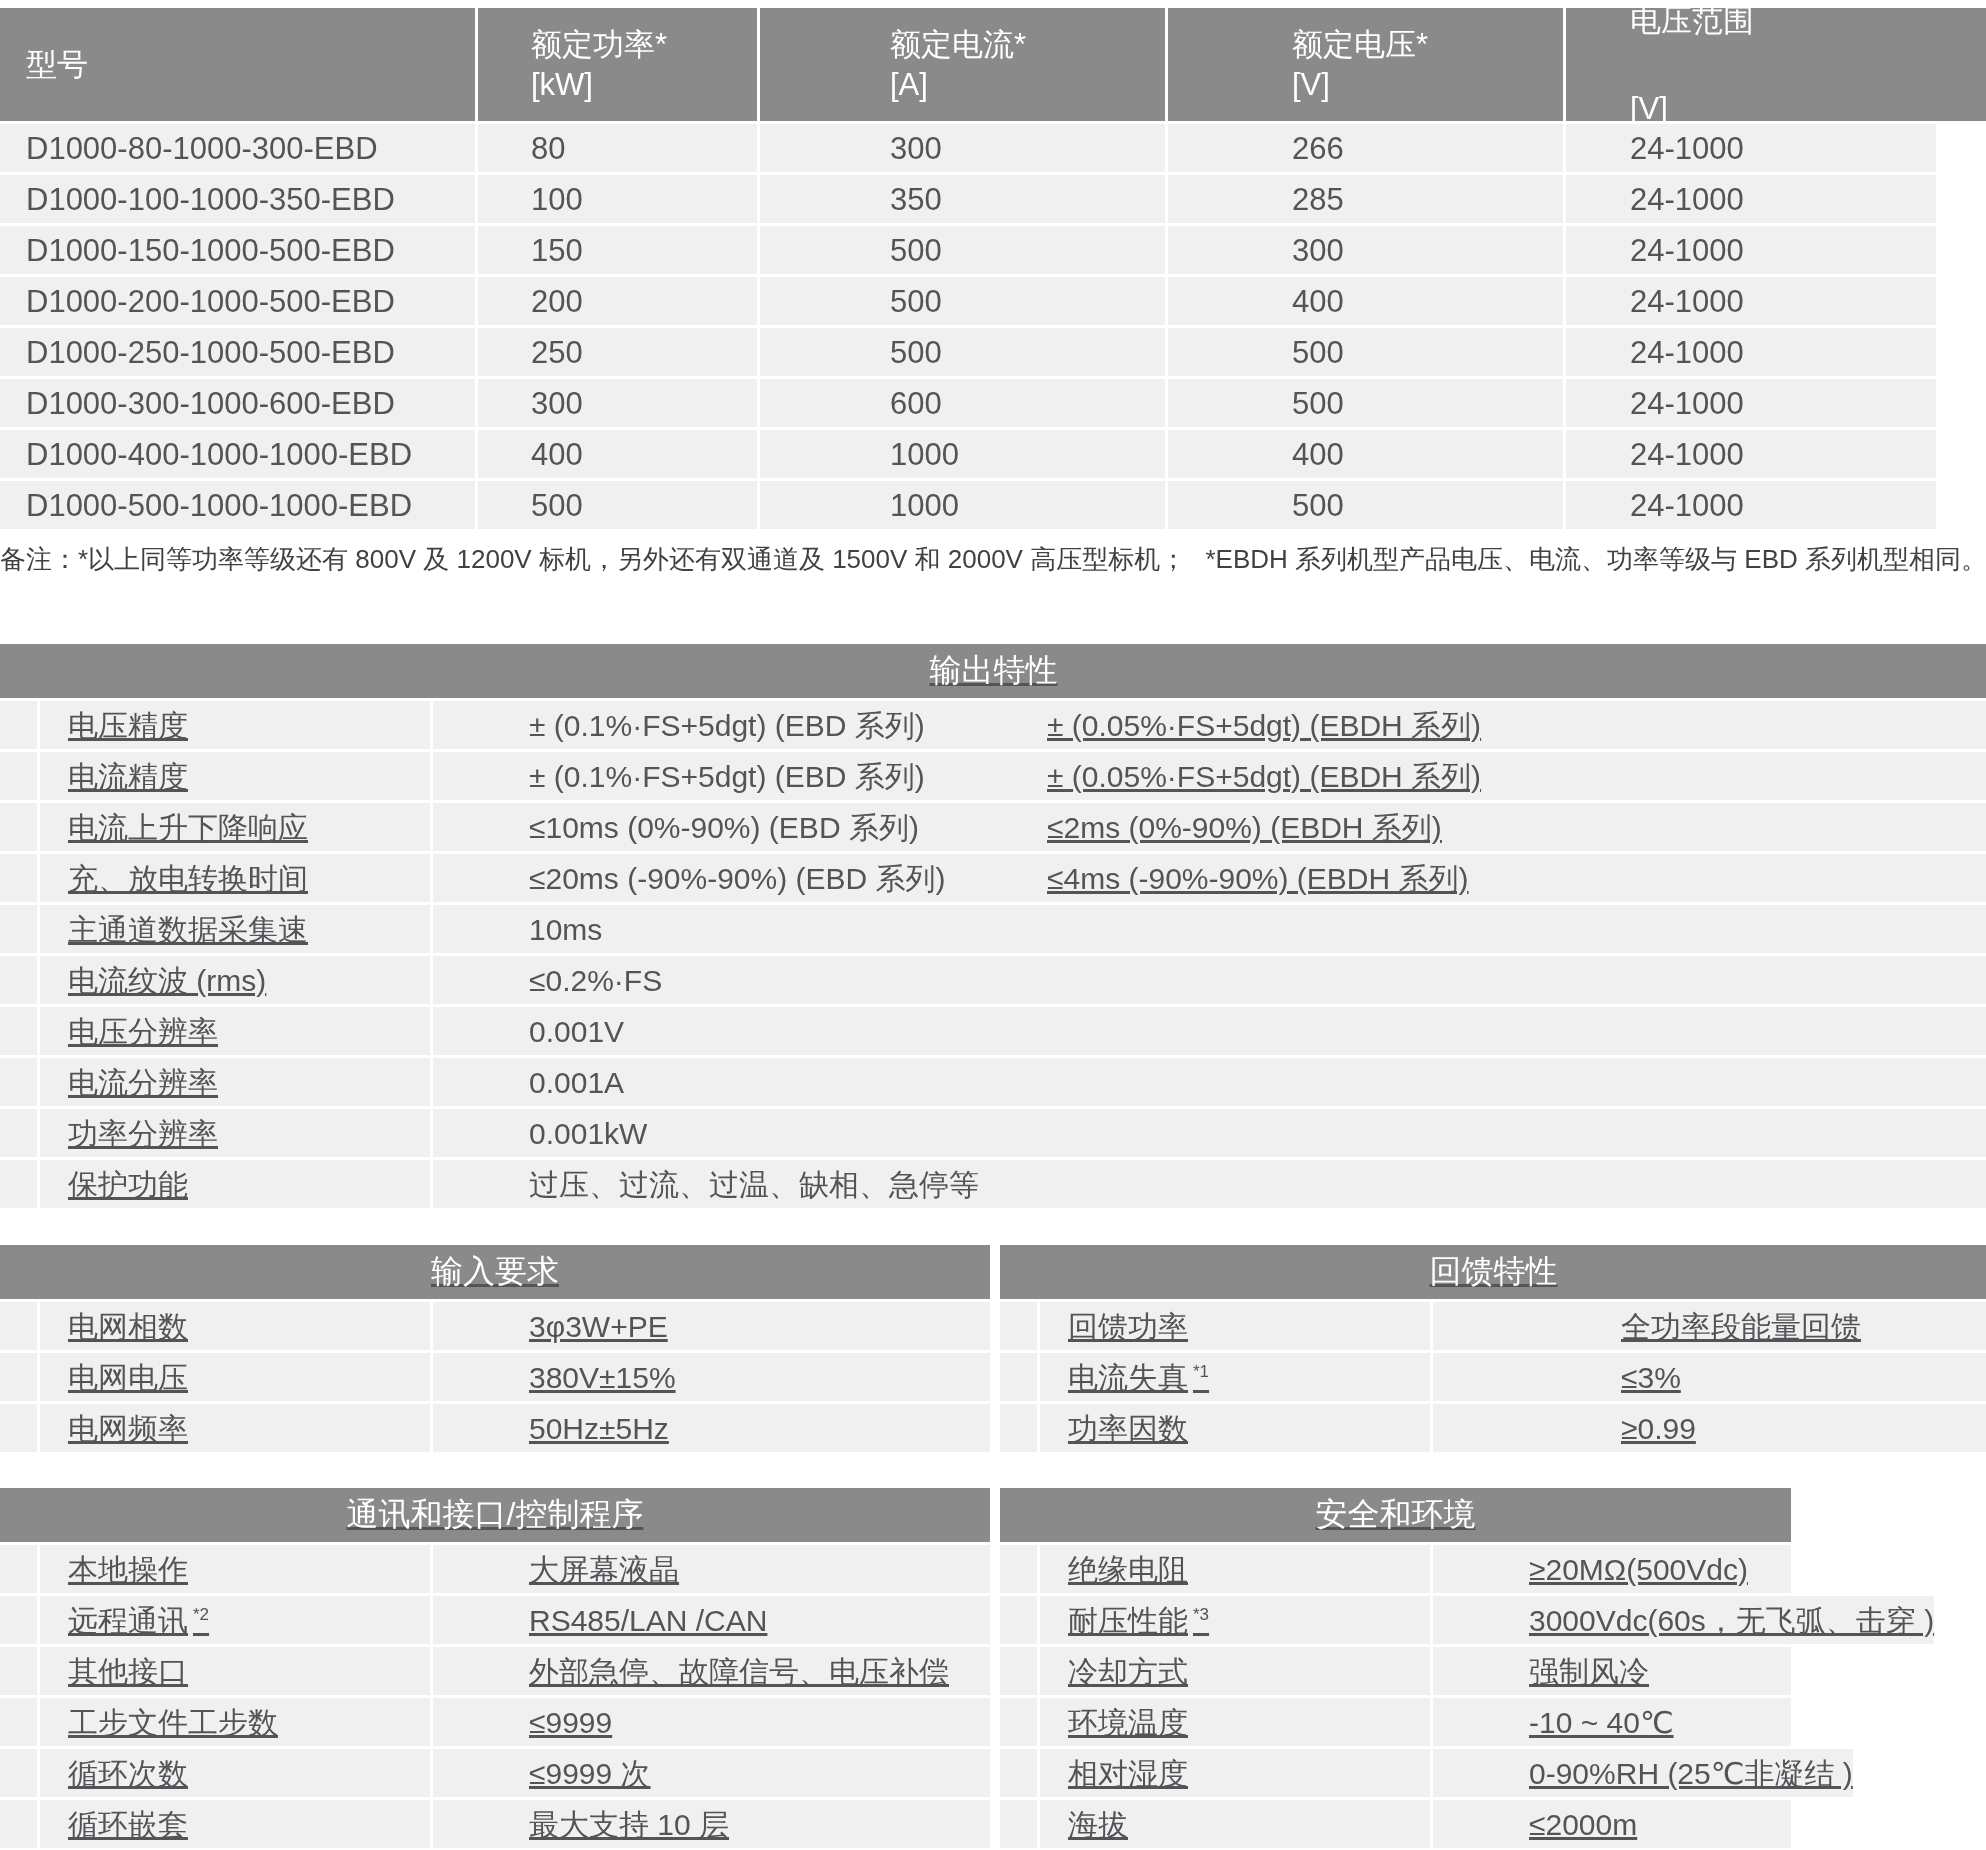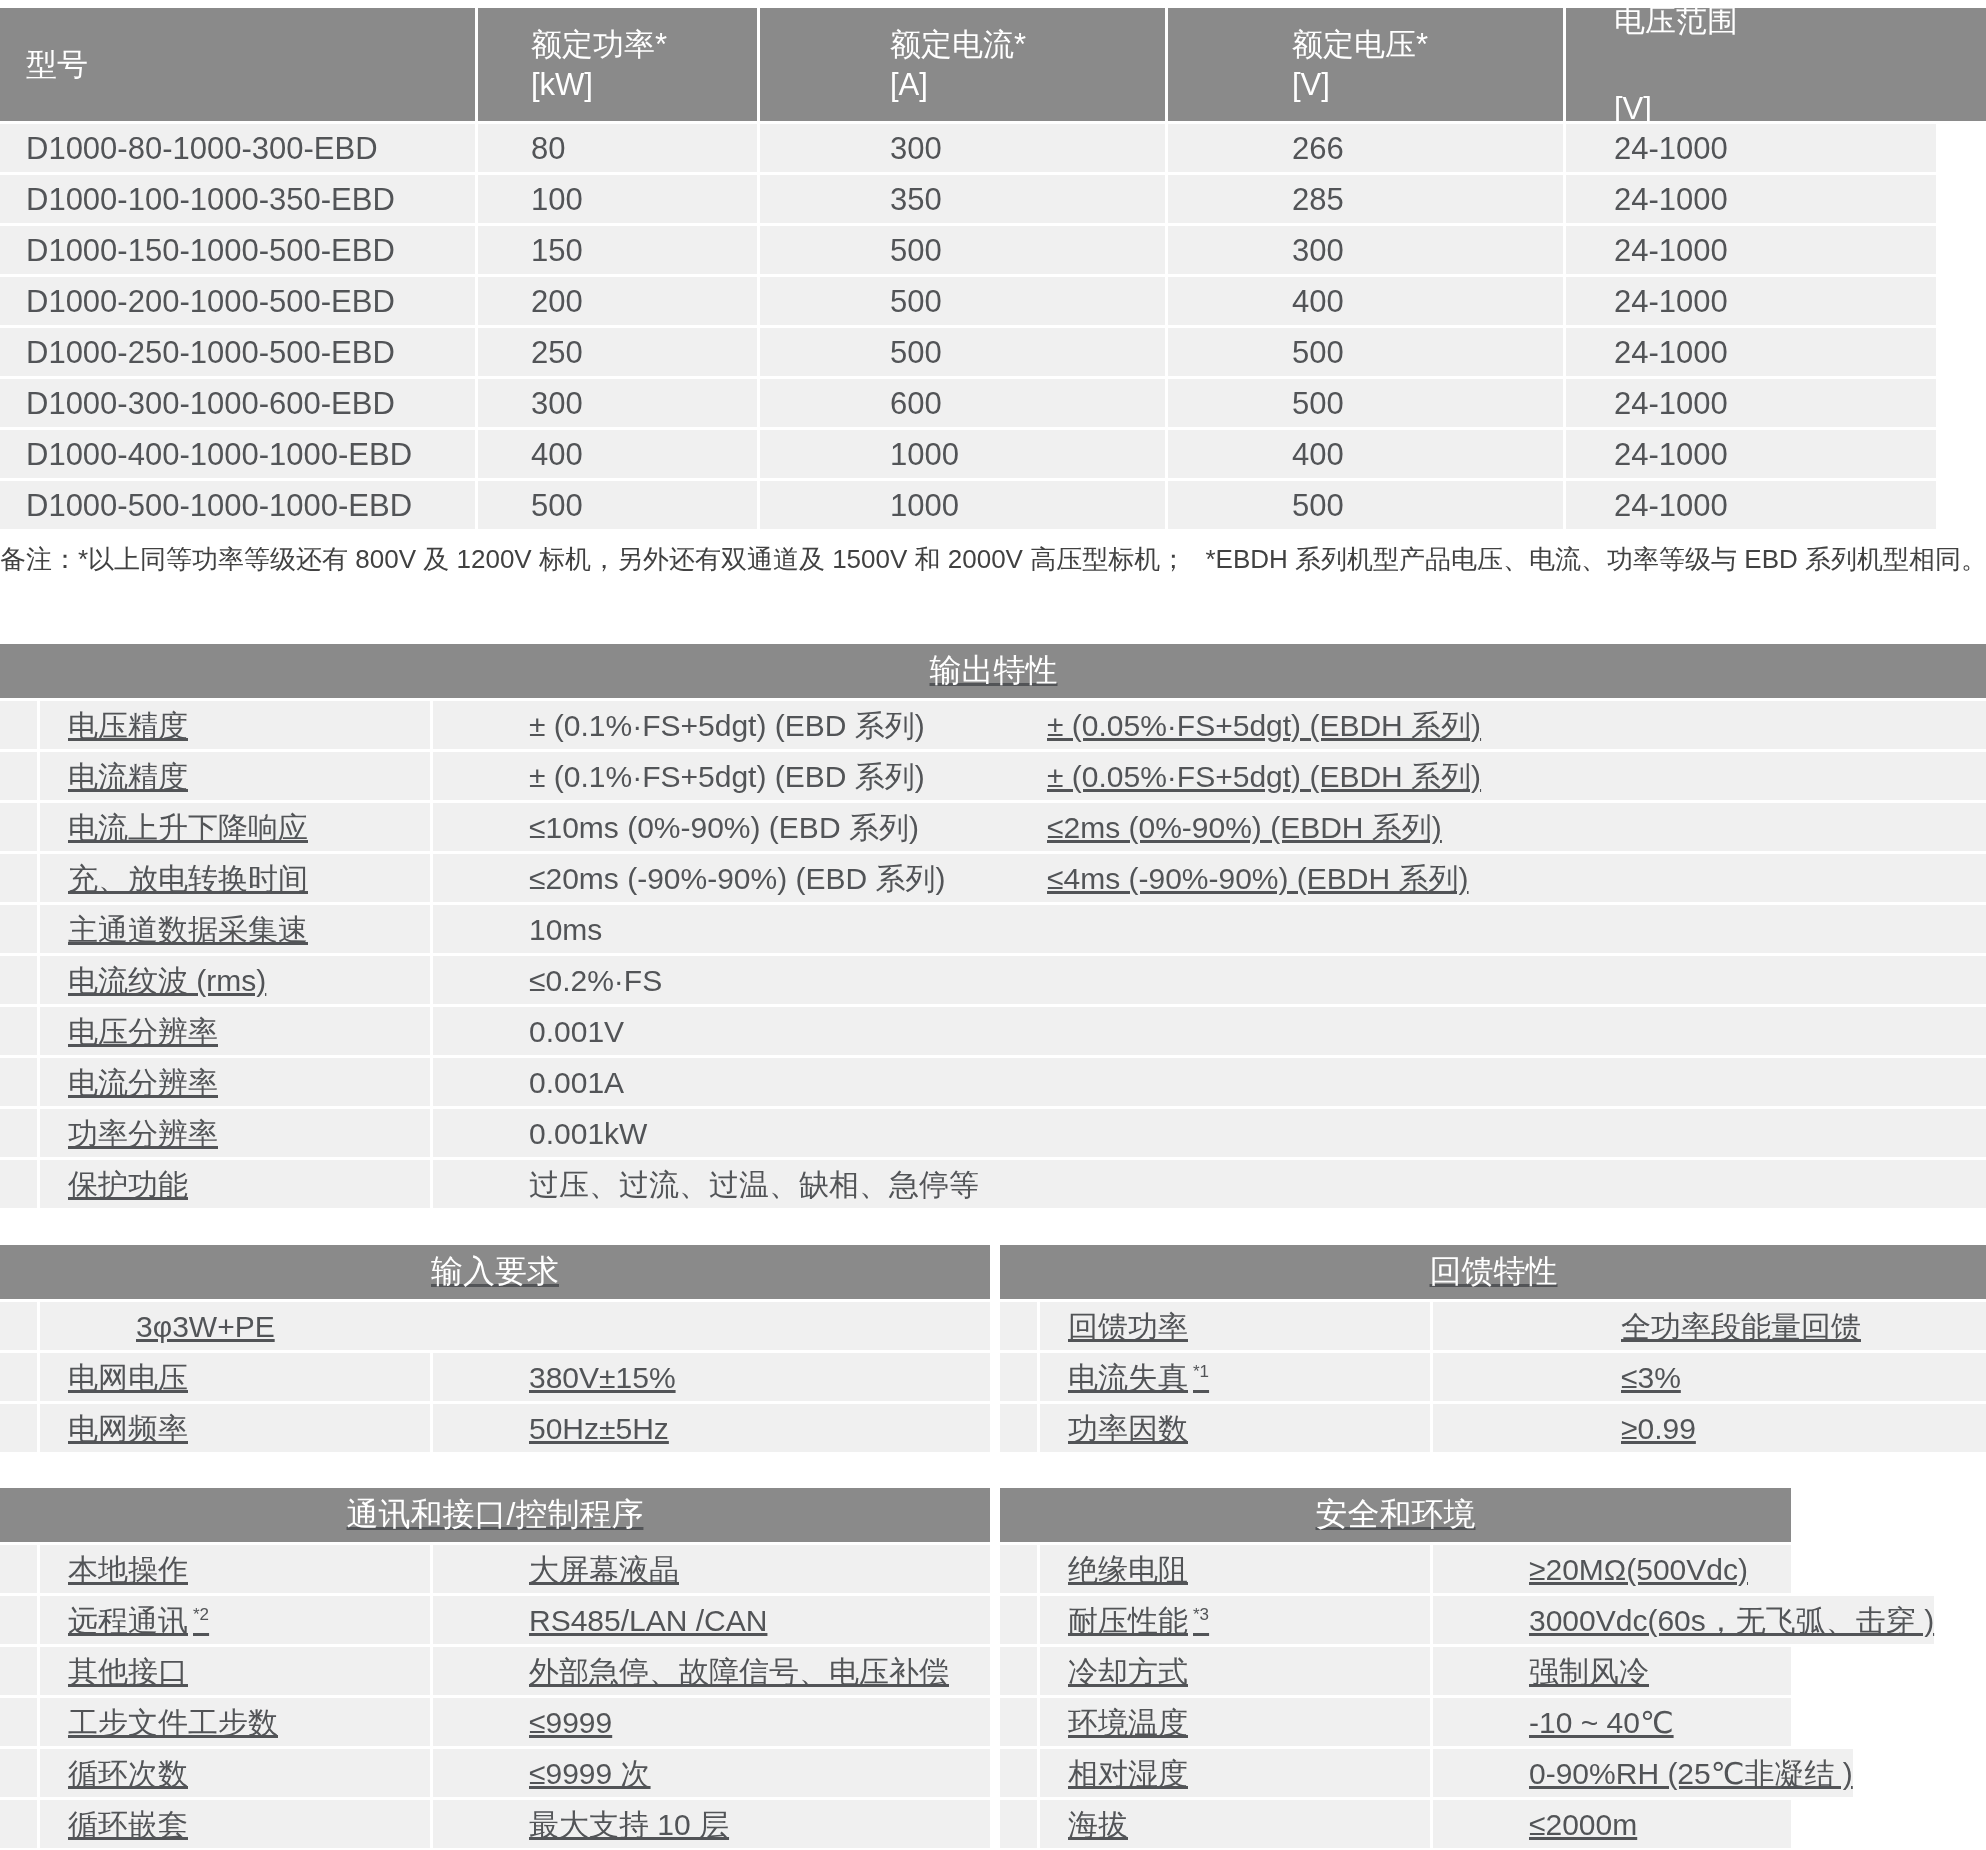--- a/index.html
+++ b/index.html
@@ -13,21 +13,21 @@
   .thead .tc { display:flex; flex-direction:column; justify-content:center; line-height:40px; font-size:31px; background:#8a8a8a; }
   .trow { border-bottom:3px solid #ffffff; }
   .tdata { height:51px; }
   .tdata .tc { background:#f0f0f0; line-height:49px; font-size:31px; color:#525457; }
   .tc { border-right:3px solid #ffffff; }
   .tc:last-child { border-right:none; }
   .c1 { width:478px; padding-left:26px; }
   .c2 { width:282px; padding-left:53px; }
   .c3 { width:408px; padding-left:130px; }
   .c4 { width:398px; padding-left:124px; }
-  .c5 { width:370px; padding-left:48px;gap:48px; }
+  .c5 { width:370px; padding-left:64px;gap:48px; }
 
   
   .note { position:absolute; left:0; top:539px; width:1987px; height:40px; display:flex; justify-content:space-between; align-items:center; font-size:26px; color:#414141; }
 
   
   .section { position:absolute;text-decoration:underline; }
   .sec-header { height:54px; background:#8a8a8a; color:#ffffff; font-size:32px; display:flex; align-items:center; justify-content:center; margin-bottom:3px; }
   .srow { display:flex; height:51px; margin-bottom:0; border-bottom:3px solid #ffffff; font-size:30px; line-height:49px; color:#525457; }
   .srow .sp { width:40px; flex:none; background:#f0f0f0; border-right:3px solid #ffffff; }
   .srow .lbl { width:393px; flex:none; background:#f0f0f0; border-right:3px solid #ffffff; padding-left:28px; white-space:nowrap; }
@@ -185,20 +185,21 @@
       <div class="sp"></div>
       <div class="lbl"><span>保护功能</span><sup class="fn"></sup></div>
       <div class="val"><span class="v1">过压、过流、过温、缺相、急停等</span><span></span></div>
     </div>
   </div>
 
   <div class="section" id="sec-input">
     <div class="sec-header">输入要求</div>
     <div class="srow">
       <div class="sp"></div>
+      <div class="lbl"><span>电网相数</span><sup class="fn"></sup></div>
       <div class="val">3φ3W+PE</div>
     </div>
     <div class="srow">
       <div class="sp"></div>
       <div class="lbl"><span>电网电压</span><sup class="fn"></sup></div>
       <div class="val">380V±15%</div>
     </div>
     <div class="srow">
       <div class="sp"></div>
       <div class="lbl"><span>电网频率</span><sup class="fn"></sup></div>

